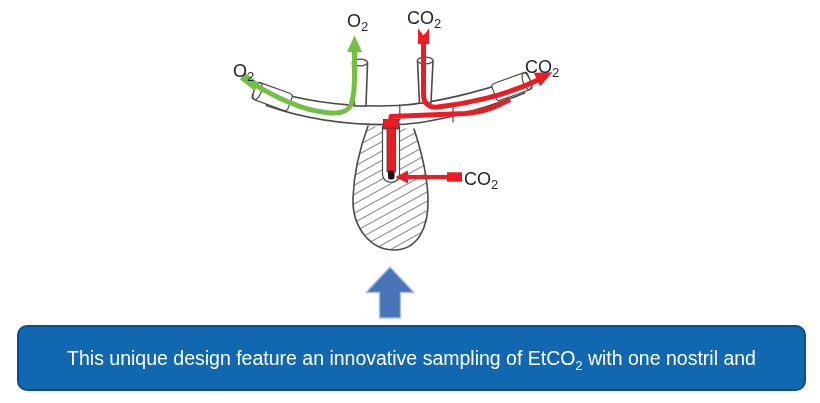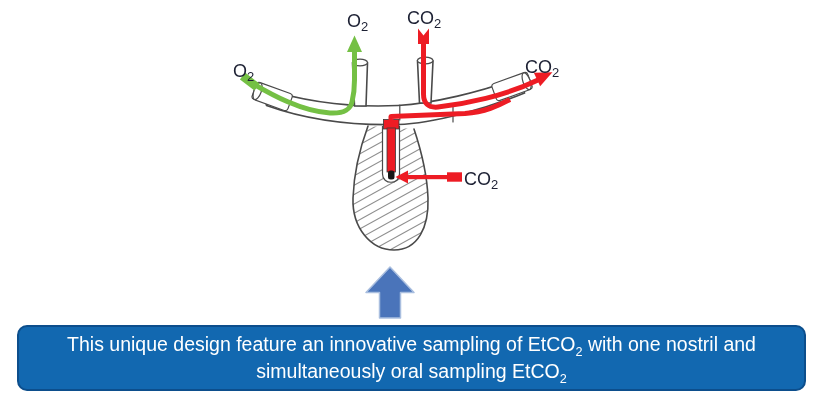--- a/index.html
+++ b/index.html
@@ -141,16 +141,15 @@
     <text class="lbl" x="347" y="27"><tspan>O</tspan><tspan class="sub" dy="4">2</tspan></text>
     <text class="lbl" x="407" y="24"><tspan>CO</tspan><tspan class="sub" dy="4">2</tspan></text>
     <text class="lbl" x="525" y="73"><tspan>CO</tspan><tspan class="sub" dy="4">2</tspan></text>
     <text class="lbl" x="464" y="185"><tspan>CO</tspan><tspan class="sub" dy="4">2</tspan></text>
 
     <polygon class="pointer" points="390,267 414,292.5 400.5,292.5 400.5,318 379.5,318 379.5,292.5 366,292.5"></polygon>
   </svg>
 
   <div class="banner">
     <div><span>This unique design feature an innovative sampling of EtCO</span><sub>2</sub><span> with one nostril and</span></div>
-    <div><span>simultaneously oral sampling EtCO</span><sub>2</sub><span></span></div>
   </div>
 
 </div>
 
 </body></html>

